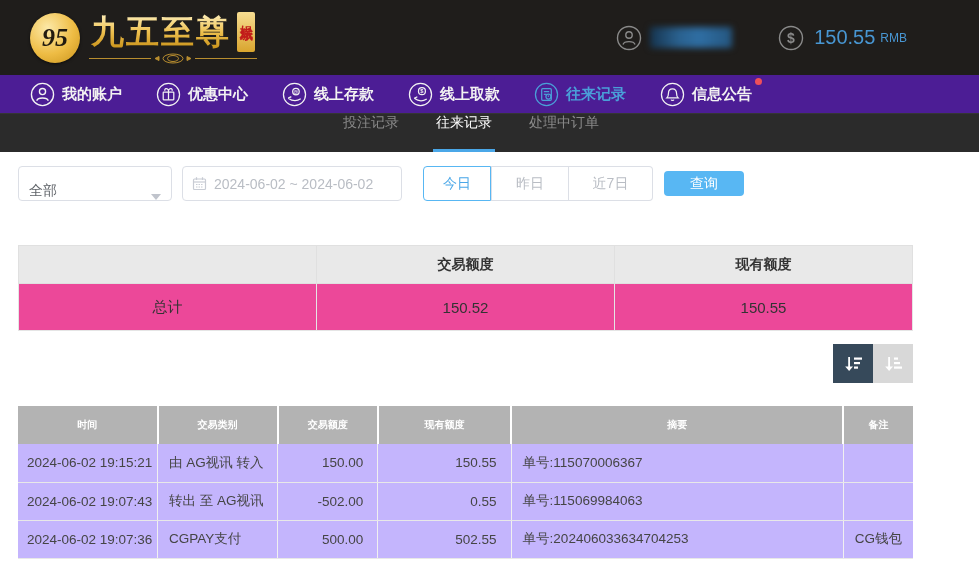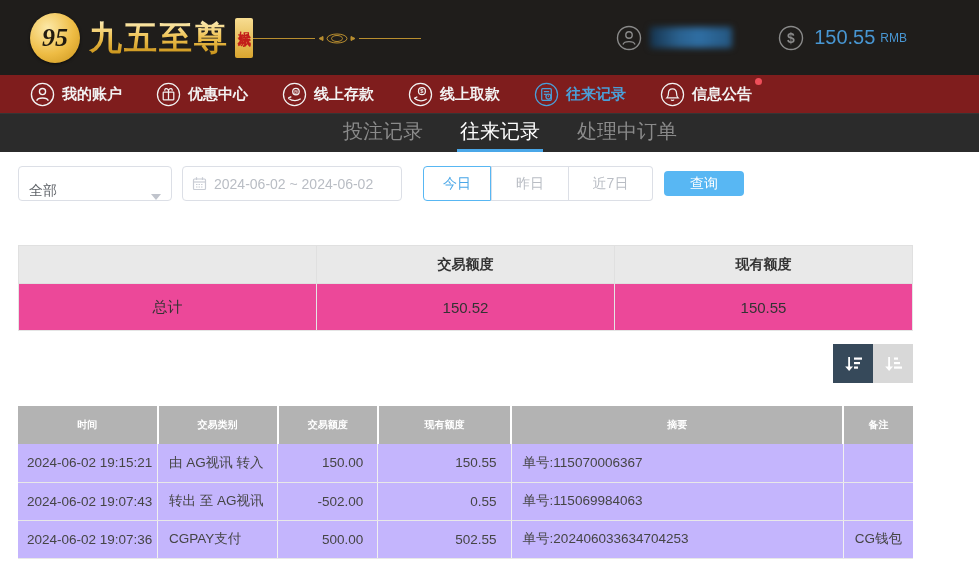--- a/index.html
+++ b/index.html
@@ -19,21 +19,21 @@
   .logo-circle {
     width:50px; height:50px; border-radius:50%;
     background:radial-gradient(circle at 35% 30%, #fce9a8, #eebc44 55%, #c9921a);
     display:flex; align-items:center; justify-content:center;
     box-shadow:0 1px 3px rgba(0,0,0,.6);
   }
   .logo-circle span {
     font-size:26px; font-weight:bold; font-style:italic; color:#221b10;
     font-family:"Liberation Serif","DejaVu Serif",serif;
   }
-  .logo-textwrap { margin-left:9px; display:flex; flex-direction:row; align-items:center; }
+  .logo-textwrap { margin-left:9px; display:flex; flex-direction:column; align-items:center; }
   .logo-row { display:flex; align-items:stretch; }
   .logo-main {
     font-size:33px; font-weight:bold; letter-spacing:2px; line-height:40px;
     font-family:"Liberation Serif","DejaVu Serif",serif;
     background:linear-gradient(180deg,#fbe9ae 10%,#eec04e 50%,#c58e15 95%);
     -webkit-background-clip:text; background-clip:text; color:transparent;
   }
   .logo-badge {
     margin-left:6px; padding:3px 2px;
     background:linear-gradient(180deg,#f7dd92,#d9a52e);
@@ -49,42 +49,42 @@
     width:82px; height:21px; margin-left:8px; border-radius:2px;
     background:linear-gradient(90deg,#16344e,#2a618f 35%,#2f6ea3 60%,#25567f);
     filter:blur(3px);
   }
   .balance { display:flex; align-items:center; margin-left:46px; }
   .balance .amount { margin-left:10px; font-size:20px; color:#4896d2; }
   .balance .currency { margin-left:5px; font-size:12px; color:#4896d2; }
 
   
   .mainnav {
-    height:38px; background:#7f1d1d; display:flex; align-items:center;
+    height:38px; background:#4c1d95; display:flex; align-items:center;
     padding-left:30px;
   }
   .nav-item {
     display:flex; align-items:center; margin-right:34px; cursor:pointer;
     color:#f2f2f2; font-size:15px; font-weight:bold; position:relative;
   }
   .nav-item svg { margin-right:7px; }
   .nav-item.active { color:#4a9fd8; }
   .nav-dot {
     position:absolute; top:-4px; right:-10px; width:7px; height:7px;
     border-radius:50%; background:#ef4f5a;
   }
 
   
   .subtabs {
     height:39px; background:#2b2b2b; border-top:1px solid #353535;
     display:flex; align-items:stretch; padding-left:340px;
   }
   .subtab {
-    display:flex; align-items:center; margin-right:31px; padding:0 3px;
-    font-size:20px; color:#8a8a8a; cursor:pointer; border-bottom:3px solid transparent;
+    display:flex; margin-right:31px; padding:0 3px;
+    font-size:14px; color:#8a8a8a; cursor:pointer; border-bottom:3px solid transparent;
   }
   .subtab.active { color:#fff; border-bottom-color:#4aa7e8; }
 
   
   .content { width:895px; margin-left:18px; }
 
   .filter-row { margin-top:14px; display:flex; align-items:center; }
   .select-box {
     width:154px; height:35px; border:1px solid #dcdfe6; border-radius:4px;
     display:flex; align-items:flex-end; padding:0 10px; cursor:pointer;

